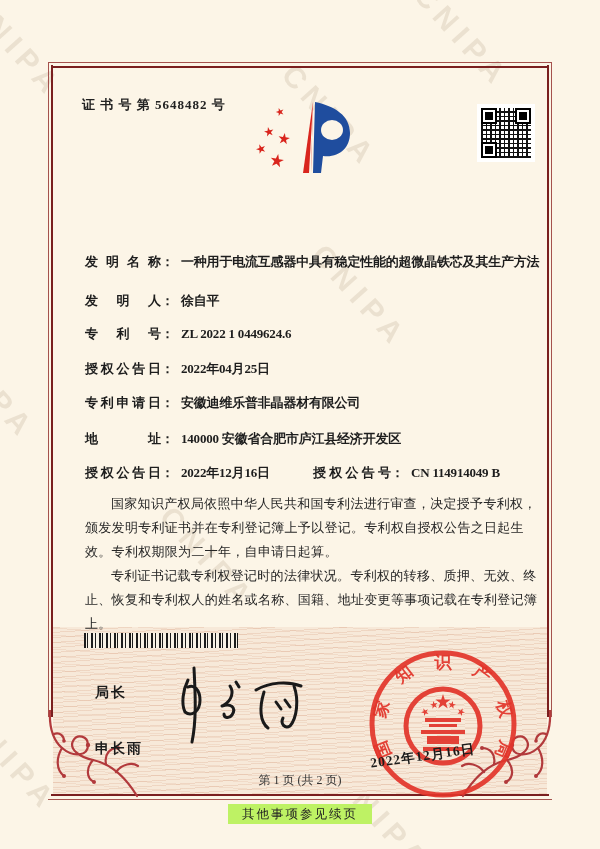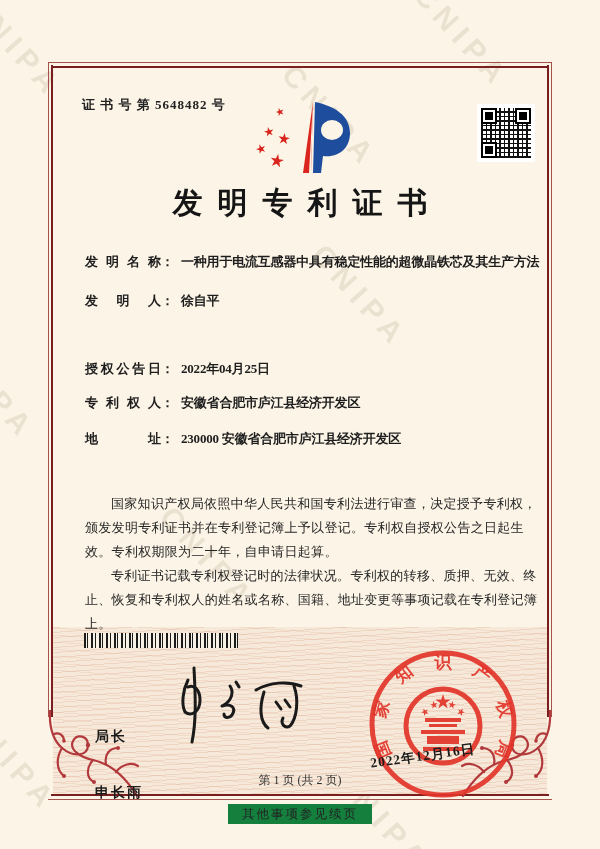--- a/index.html
+++ b/index.html
@@ -58,29 +58,29 @@
   .r5{top:394px;} .r6{top:430px;} .r7{top:464px;}
   
   .body-text{position:absolute;left:85px;top:492px;width:456px;z-index:4;}
   .body-text p{margin:0;text-indent:2em;font-size:13px;line-height:1.85;letter-spacing:0.3px;color:#262626;}
   
   .barcode{
     position:absolute;left:84px;top:633px;width:154px;height:15px;z-index:4;
     background:
       repeating-linear-gradient(90deg,#1b1b1b 0 2px,#f8f2e6 2px 3px,#1b1b1b 3px 4px,#f8f2e6 4px 7px,#1b1b1b 7px 9px,#f8f2e6 9px 11px,#1b1b1b 11px 12px,#f8f2e6 12px 15px);
   }
-  .director{position:absolute;left:95px;z-index:5;font-family:"Liberation Sans","DejaVu Sans",sans-serif;font-weight:600;font-size:14px;letter-spacing:2px;color:#1c1c1c;margin-top:44px;}
+  .director{position:absolute;left:95px;z-index:5;font-family:"Liberation Sans","DejaVu Sans",sans-serif;font-weight:600;font-size:14px;letter-spacing:2px;color:#1c1c1c;}
   .d1{top:684px;} .d2{top:740px;}
   .signature{position:absolute;left:158px;top:660px;z-index:5;}
   .seal{position:absolute;left:365px;top:646px;z-index:6;}
   .page-no{position:absolute;left:0;right:0;top:772px;text-align:center;font-size:12px;z-index:4;color:#333;}
   .cont-note{
     position:absolute;left:0;right:0;top:806px;text-align:center;z-index:6;font-size:12.5px;color:#222;
   }
-  .cont-note span{background:#15803d;padding:3px 14px;letter-spacing:2px;}
+  .cont-note span{background:#bef264;padding:3px 14px;letter-spacing:2px;}
 </style>
 </head>
 <body>
 
 <div class="page">
 
   <div class="wm" style="left:-15px;top:-12px;">CNIPA</div>
   <div class="wm" style="left:300px;top:58px;">CNIPA</div>
   <div class="wm" style="left:432px;top:-22px;">CNIPA</div>
   <div class="wm" style="left:-42px;top:330px;">CNIPA</div>
@@ -155,36 +155,41 @@
     <use href="#star" transform="translate(34,63) scale(7) rotate(10)" fill="#d9251d"></use>
   </svg>
 
   <div class="qr">
     <div class="qr-inner"></div>
     <div class="finder f-tl"></div>
     <div class="finder f-tr"></div>
     <div class="finder f-bl"></div>
   </div>
 
-  <div class="title">发明专利证书</div>
 
   <div class="row r1">
     <span class="lbl">发明名称</span><span>：</span><span class="val">一种用于电流互感器中具有稳定性能的超微晶铁芯及其生产方法</span>
   </div>
   <div class="row r2">
     <span class="lbl">发明人</span><span>：</span><span class="val">徐自平</span>
   </div>
+  <div class="row r3">
+    <span class="lbl">专利号</span><span>：</span><span class="val">ZL 2022 1 0449624.6</span>
+  </div>
   <div class="row r4">
     <span class="lbl">授权公告日</span><span>：</span><span class="val">2022年04月25日</span>
   </div>
   <div class="row r5">
-    <span class="lbl">专利权人</span><span>：</span><span class="val">安徽省合肥市庐江县经济开发区</span>
+    <span class="lbl">专利申请日</span><span>：</span><span class="val">安徽迪维乐普非晶器材有限公司</span>
   </div>
   <div class="row r6">
-    <span class="lbl">地址</span><span>：</span><span class="val">230000 安徽省合肥市庐江县经济开发区</span>
+    <span class="lbl">地址</span><span>：</span><span class="val">140000 安徽省合肥市庐江县经济开发区</span>
+  </div>
+  <div class="row r7">
+    <span class="lbl">授权公告日</span><span>：</span><span class="val val-fixed">2022年12月16日</span><span class="lbl2">授权公告号</span><span>：</span><span class="val">CN 114914049 B</span>
   </div>
 
   <div class="body-text">
     <p>国家知识产权局依照中华人民共和国专利法进行审查，决定授予专利权，颁发发明专利证书并在专利登记簿上予以登记。专利权自授权公告之日起生效。专利权期限为二十年，自申请日起算。</p>
     <p>专利证书记载专利权登记时的法律状况。专利权的转移、质押、无效、终止、恢复和专利权人的姓名或名称、国籍、地址变更等事项记载在专利登记簿上。</p>
   </div>
 
   <div class="barcode"></div>
 
   <div class="director d1">局长</div>

